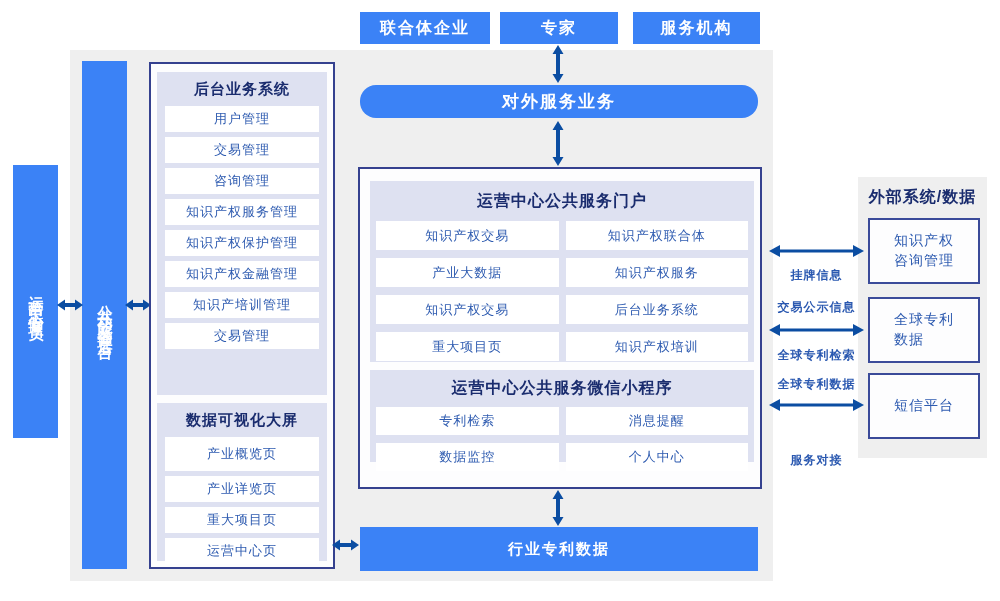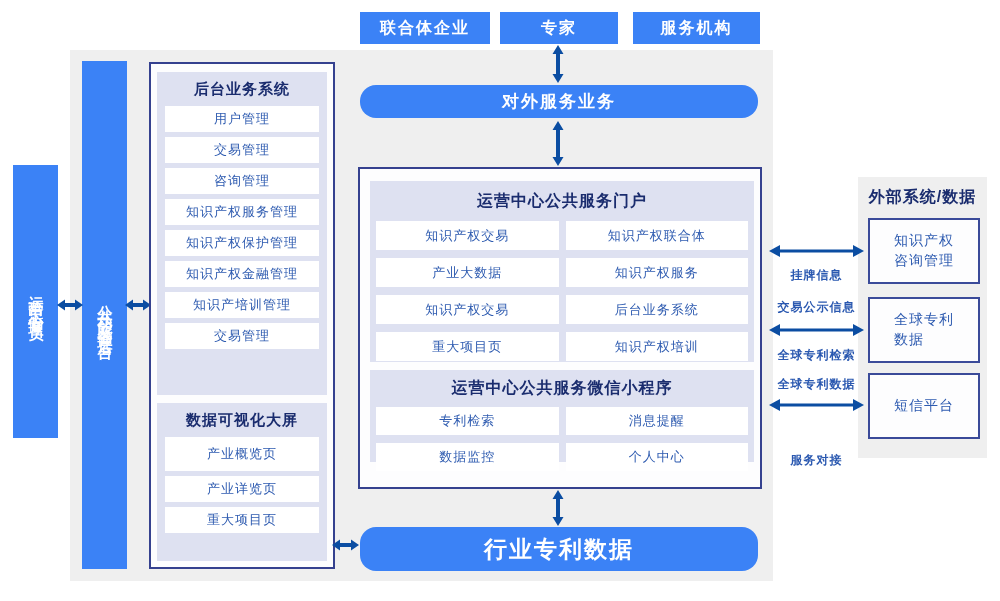--- a/index.html
+++ b/index.html
@@ -104,20 +104,21 @@
         <div class="witem" style="height:26px;">交易管理</div>
       </div>
     </div>
 
     <div class="abs lav" style="left:6px;top:339px;width:170px;height:158px;">
       <div class="panel-title" style="font-size:15px;padding:8px 0 7px 0;"><span>数据可视化大屏</span></div>
       <div class="stack">
         <div class="witem" style="height:34px;">产业概览页</div>
         <div class="witem" style="height:26px;">产业详览页</div>
         <div class="witem" style="height:26px;">重大项目页</div>
+        <div class="witem" style="height:26px;">运营中心页</div>
       </div>
     </div>
   </div>
 
   <div class="abs outline-box" style="left:358px;top:167px;width:404px;height:322px;">
 
     <div class="abs lav" style="left:10px;top:12px;width:384px;height:181px;">
       <div class="panel-title" style="font-size:16px;padding:10px 0 9px 0;"><span>运营中心公共服务门户</span></div>
       <div class="col2">
         <div class="witem" style="height:29px;">知识产权交易</div>
@@ -139,21 +140,21 @@
         <div class="witem" style="height:28px;">数据监控</div>
         <div class="witem" style="height:28px;">个人中心</div>
       </div>
     </div>
   </div>
 
   <svg class="abs arrow-svg" style="left:551px;top:490px;" width="14" height="36" viewBox="0 0 14 36">
     <path d="M7 0 L1.5 9 H5 V27 H1.5 L7 36 L12.5 27 H9 V9 H12.5 Z"></path>
   </svg>
 
-  <div class="abs bluebox" style="left:360px;top:527px;width:398px;height:44px;font-size:23px;border-radius:16px;">
+  <div class="abs bluebox" style="left:360px;top:527px;width:398px;height:44px;font-size:15px;">
     <span>行业专利数据</span>
   </div>
 
   <svg class="abs arrow-svg" style="left:332px;top:538px;" width="27" height="14" viewBox="0 0 27 14">
     <path d="M0 7 L8 1.5 V5 H19 V1.5 L27 7 L19 12.5 V9 H8 V12.5 Z"></path>
   </svg>
 
   <div class="abs panel-title" style="left:858px;top:187px;width:129px;font-size:16px;"><span>外部系统/数据</span></div>
 
   <div class="abs rbox" style="left:868px;top:218px;width:112px;height:66px;">

